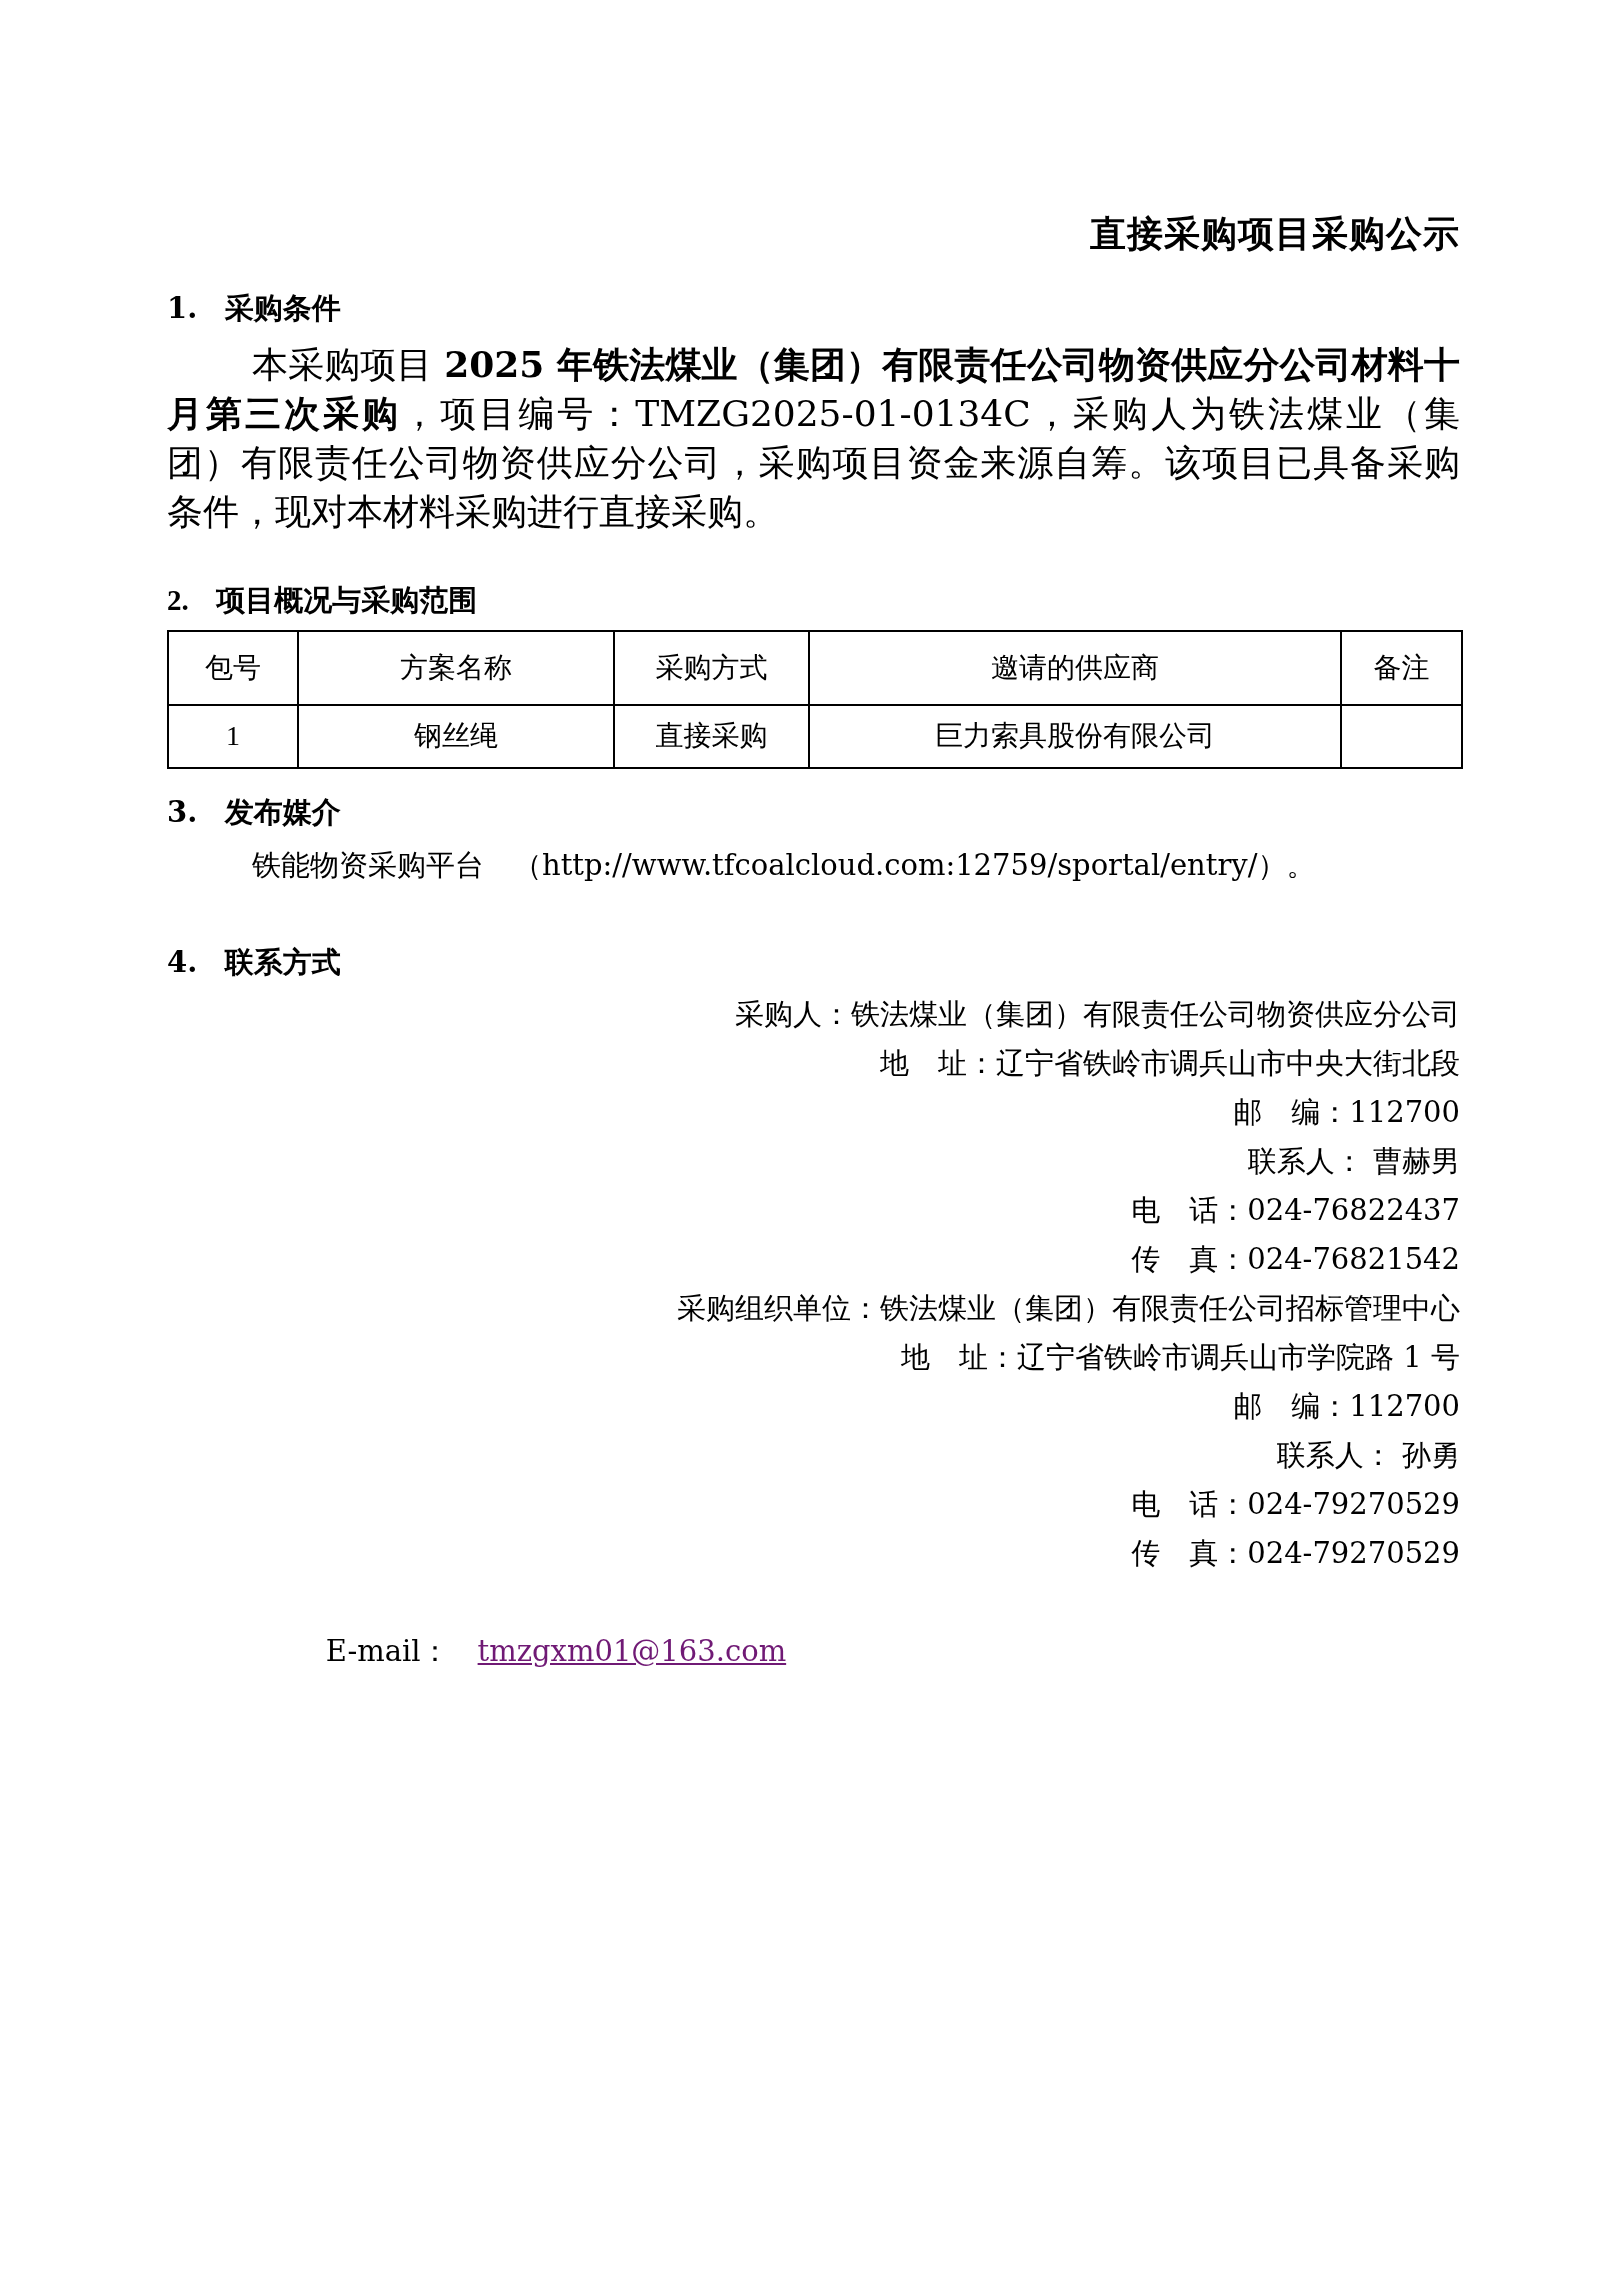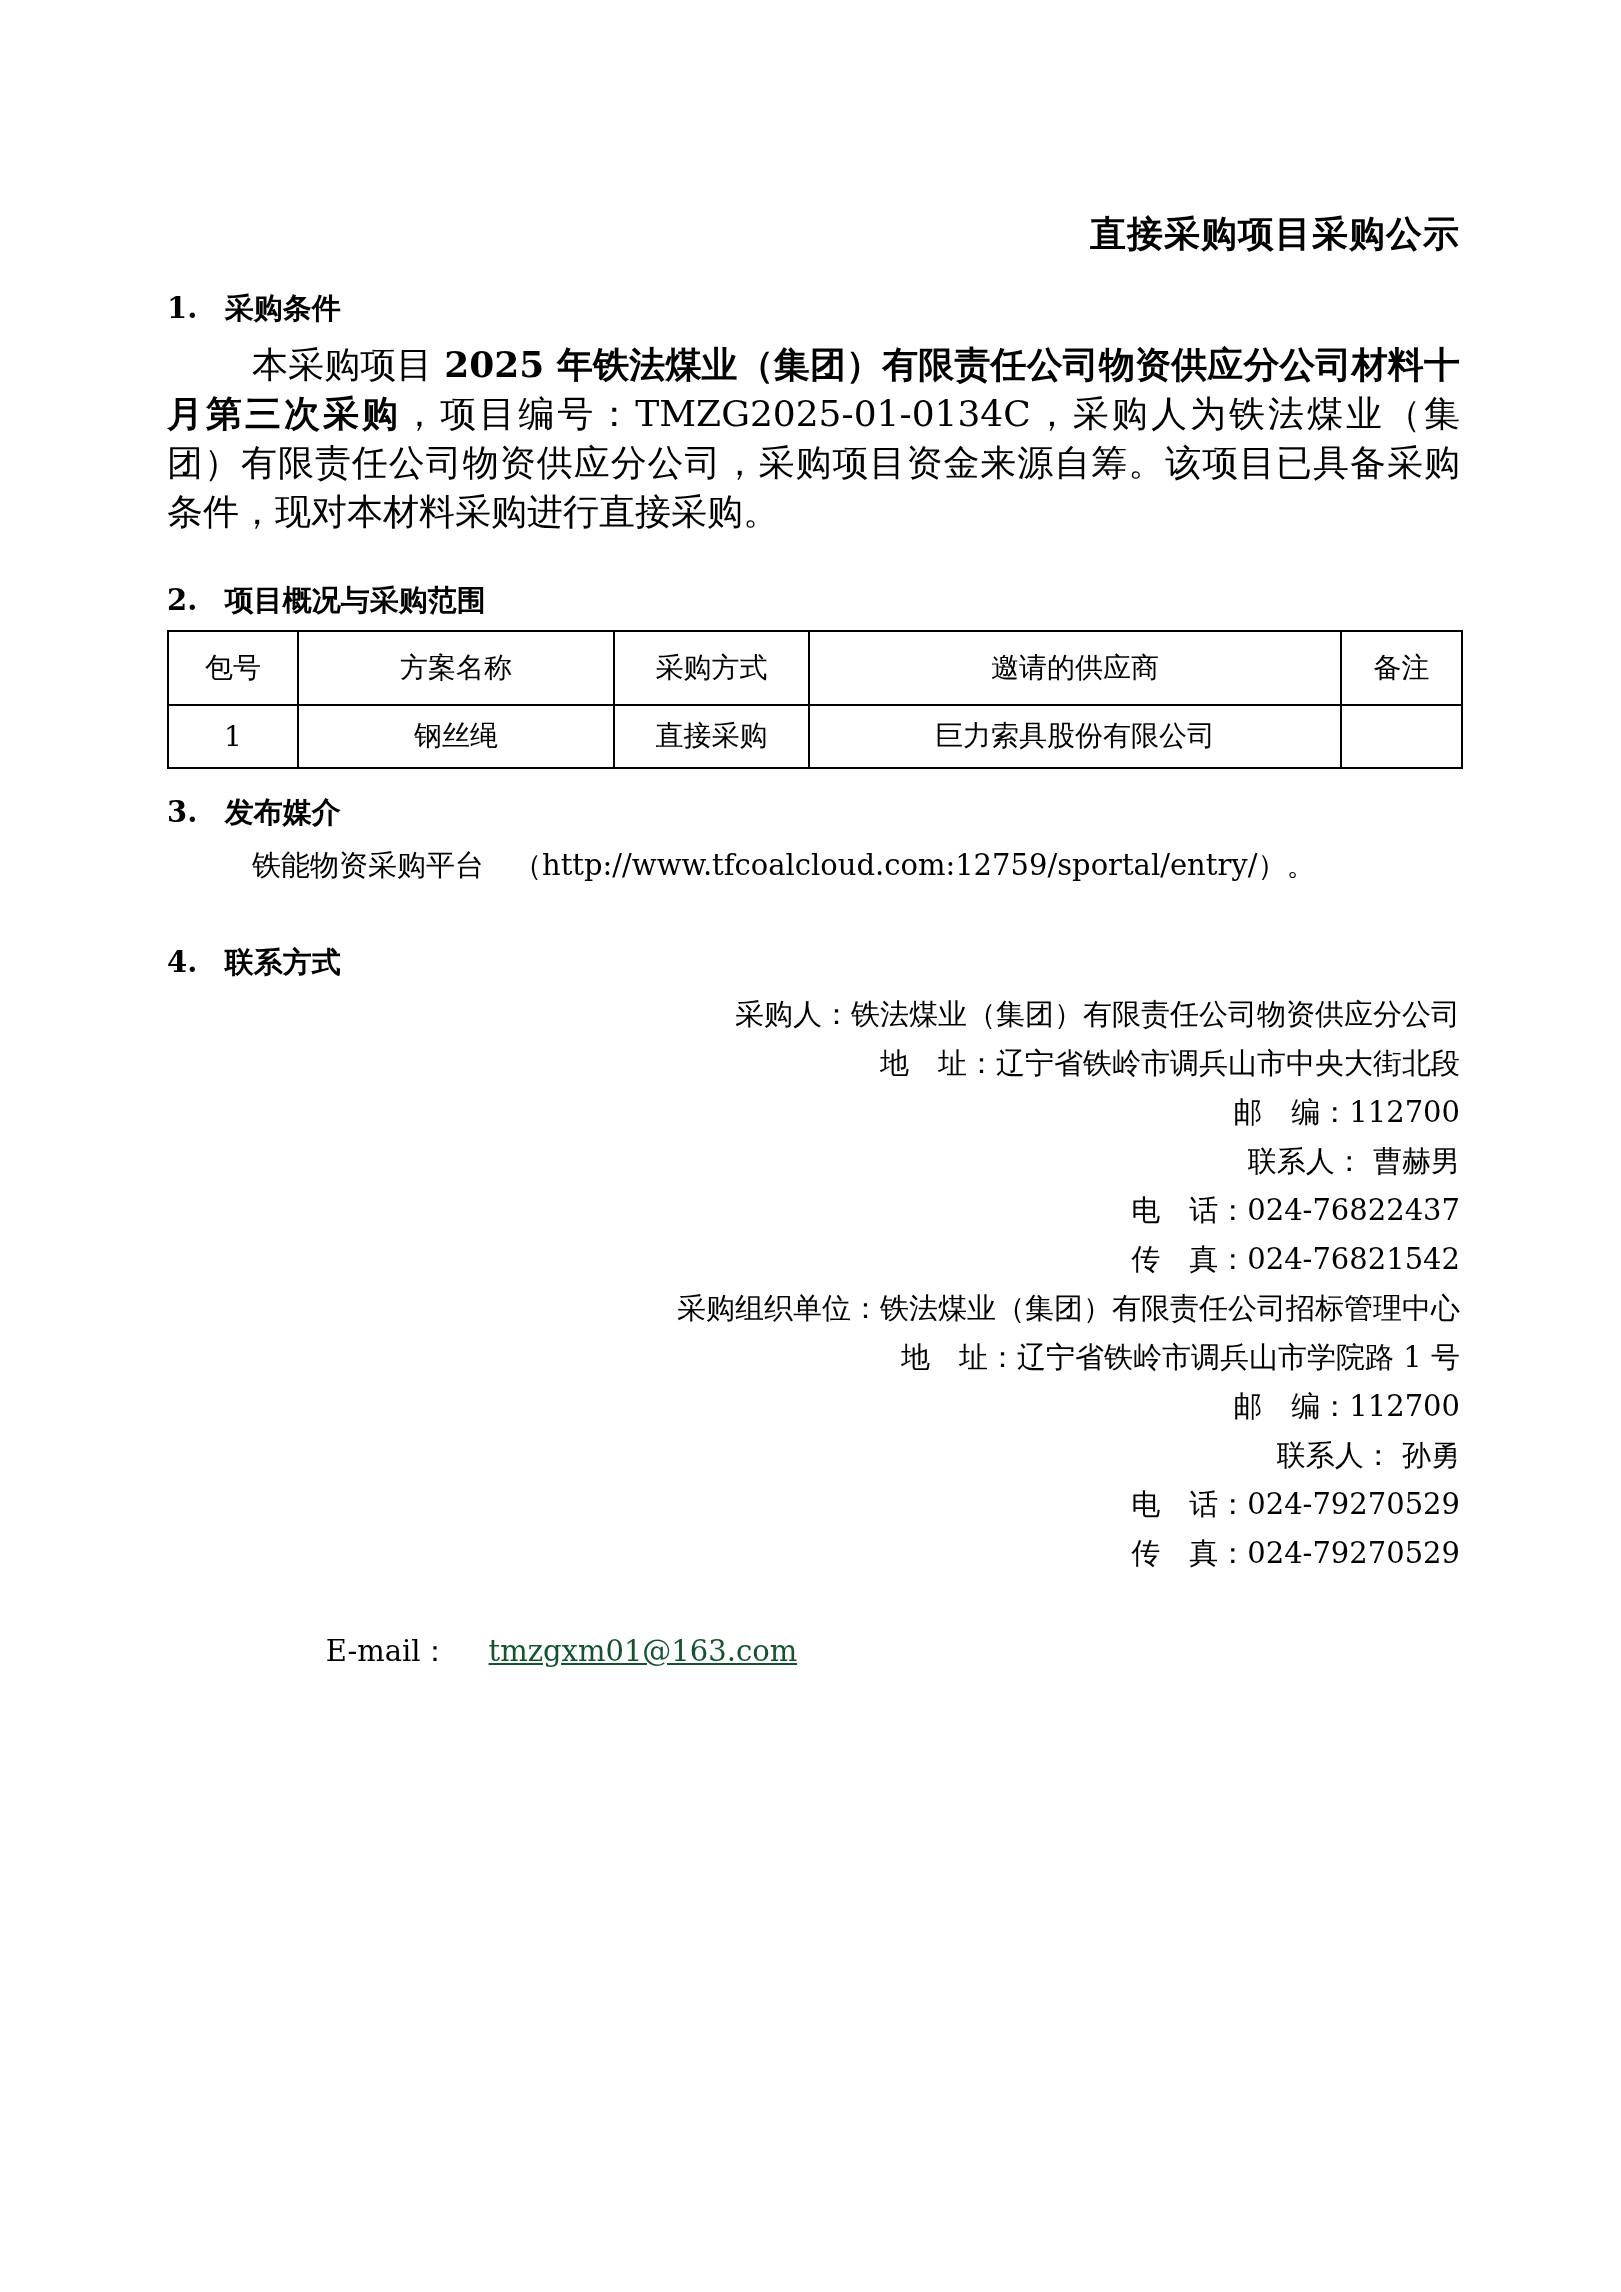--- a/index.html
+++ b/index.html
@@ -29,21 +29,21 @@
     letter-spacing: 1px;
   }
   .sec-heading {
     margin: 0;
     font-size: 29px;
     font-weight: bold;
     line-height: 39px;
   }
   .sec-num { display: inline-block; margin-right: 27.4px; }
   .sec-conditions { margin-top: 32px; }
-  .sec-scope      { margin-top: 45px; }
+  .sec-scope      { margin-top: 45px; font-family: Liberation Serif, serif; }
   .sec-media      { margin-top: 24px; }
   .sec-contact    { margin-top: 55px; }
 
   .body-para {
     margin: 11.8px 0 0 0;
     font-size: 36px;
     line-height: 49px;
     text-align: justify;
     text-indent: 85px;
   }
@@ -74,23 +74,23 @@
   }
   .contact-block {
     margin-top: 7.8px;
     padding-left: 85px;
     font-size: 29px;
     line-height: 49px;
   }
   .contact-line { white-space: pre-wrap; text-align: right; }
   .email-line { white-space: pre-wrap; }
   .email-link {
-    color: #14532d;
+    color: #701a75;
     text-decoration: underline;
-    margin-left: 39px;
+    margin-left: 28px;
   }
 </style>
 </head>
 <body>
 
 <div class="page">
 
   <h1 class="doc-title">直接采购项目采购公示</h1>
 
   <div class="sec-conditions">

